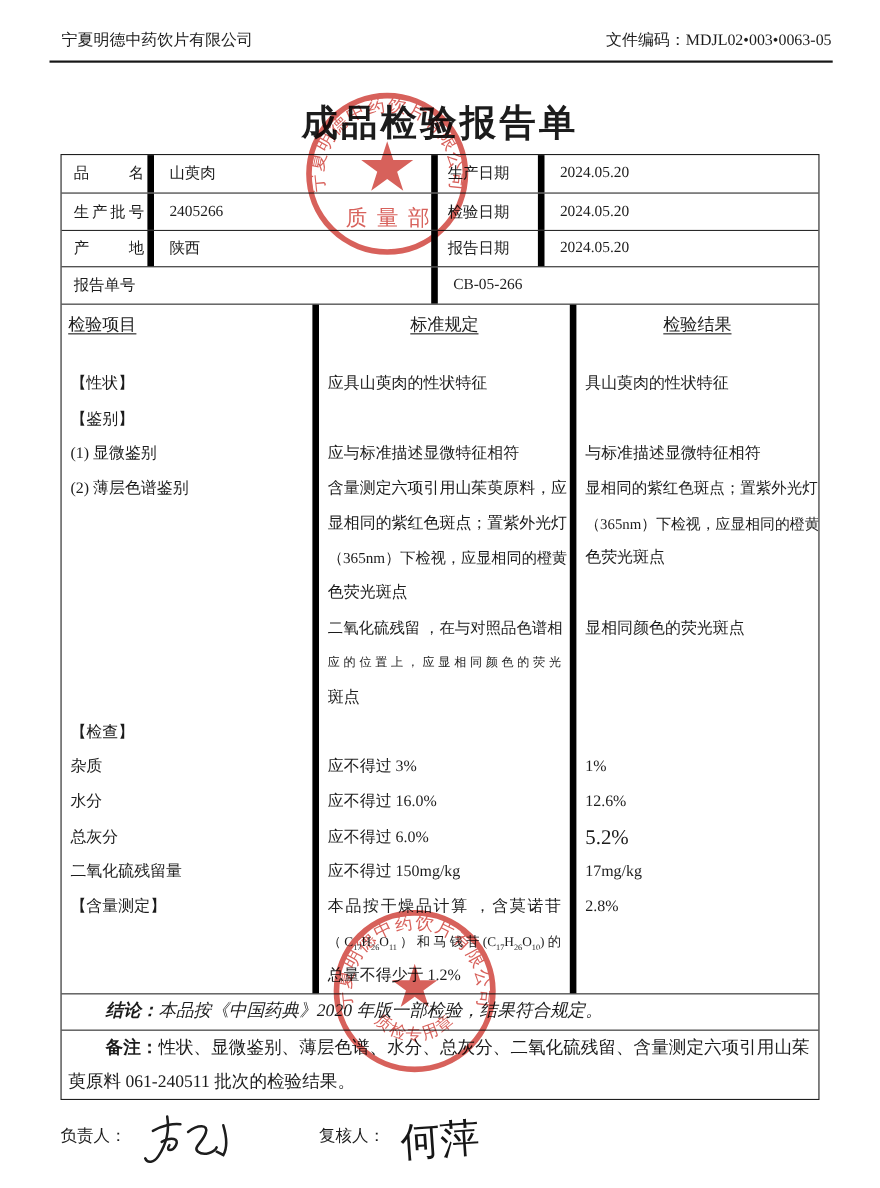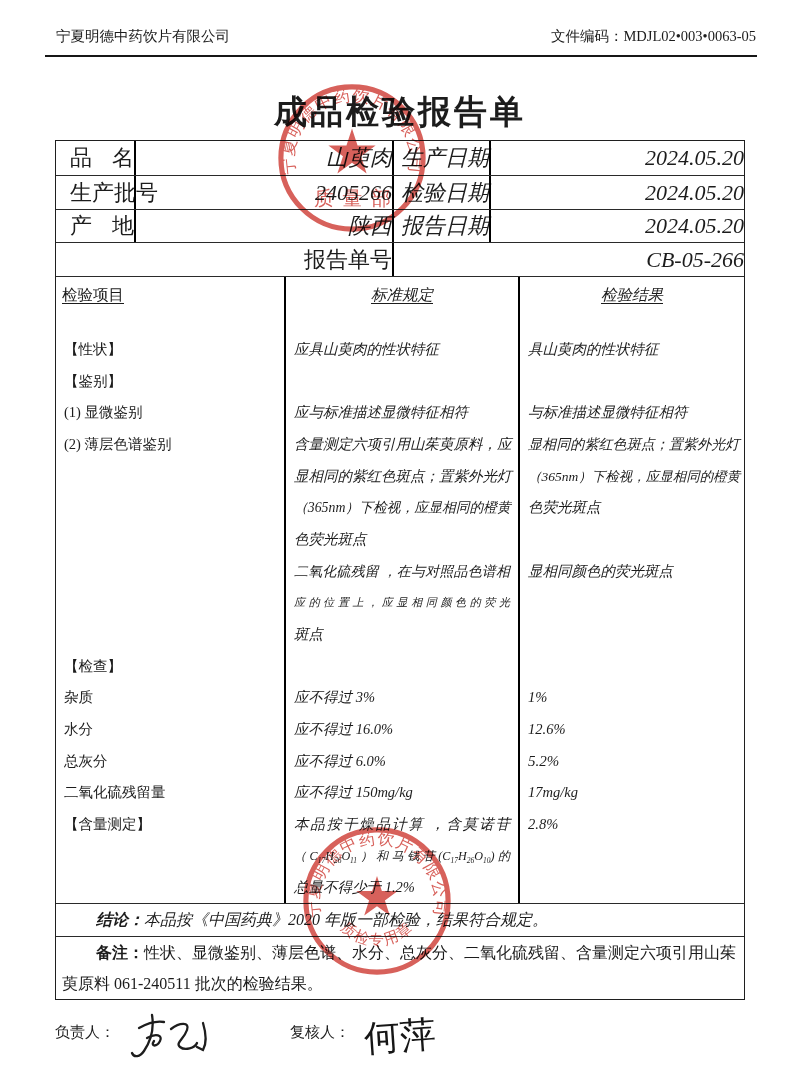--- a/index.html
+++ b/index.html
@@ -10,22 +10,22 @@
   .hdr { position:absolute; top:27px; left:56px; right:44px; display:flex; justify-content:space-between; font-size:14.5px; }
   .hdr-rule { position:absolute; top:55px; left:45px; right:43px; border-top:2px solid #161616; }
 
   
   .title { position:absolute; top:90px; left:0; width:100%; text-align:center; font-size:33px; font-weight:bold; letter-spacing:3px; }
 
   
   .doc-table { position:absolute; left:55px; top:140px; width:690px; border:1.5px solid #1f1f1f; box-sizing:border-box; background:transparent; }
   .it-row { display:flex; box-sizing:border-box; }
   .it-row + .it-row { border-top:1px solid #2a2a2a; }
-  .it-cell { box-sizing:border-box; display:flex; align-items:center; font-size:22px; white-space:nowrap;justify-content:flex-end; }
-  .bl { border-left:2px solid #000000;font-style:italic; }
+  .it-cell { box-sizing:border-box; display:flex; align-items:center; font-size:14px; white-space:nowrap; }
+  .bl { border-left:6px solid #000000; }
   .jspan { display:inline-block; width:64px; text-align:justify; text-align-last:justify; }
   .c1 { width:78px; padding-left:11px; }
   .c2 { width:258px; padding-left:14px; }
   .c3 { width:97px; padding-left:9px; }
   .c4 { flex:1; padding-left:14px; }
   .c12 { width:336px; padding-left:11px; }
   .c34 { flex:1; padding-left:14px; }
 
   .m-wrap { display:flex; border-top:1px solid #2a2a2a; height:627px; box-sizing:border-box; }
   .m-col { box-sizing:border-box; overflow:hidden; }
@@ -154,21 +154,21 @@
           <div class="m-line just" style="font-size: 14.1px;">显相同的紫红色斑点；置紫外光灯</div>
           <div class="m-line just" style="font-size: 13.5px;">（365nm）下检视，应显相同的橙黄</div>
           <div class="m-line" style="font-size: 14.5px;">色荧光斑点</div>
           <div class="m-line"></div>
           <div class="m-line" style="font-size: 14.5px;">显相同颜色的荧光斑点</div>
           <div class="m-line"></div>
           <div class="m-line"></div>
           <div class="m-line"></div>
           <div class="m-line" style="font-size: 14.5px;">1%</div>
           <div class="m-line" style="font-size: 14.5px;">12.6%</div>
-          <div class="m-line" style="font-size: 15px;">5.2%</div>
+          <div class="m-line" style="font-size: 19px;">5.2%</div>
           <div class="m-line" style="font-size: 14.5px;">17mg/kg</div>
           <div class="m-line" style="font-size: 14.5px;">2.8%</div>
           <div class="m-line"></div>
           <div class="m-line"></div>
         </div>
     </div>
 
     <div class="concl-row">
       <span class="blabel">结论：</span><span>本品按《中国药典》2020 年版一部检验，结果符合规定。</span>
     </div>

